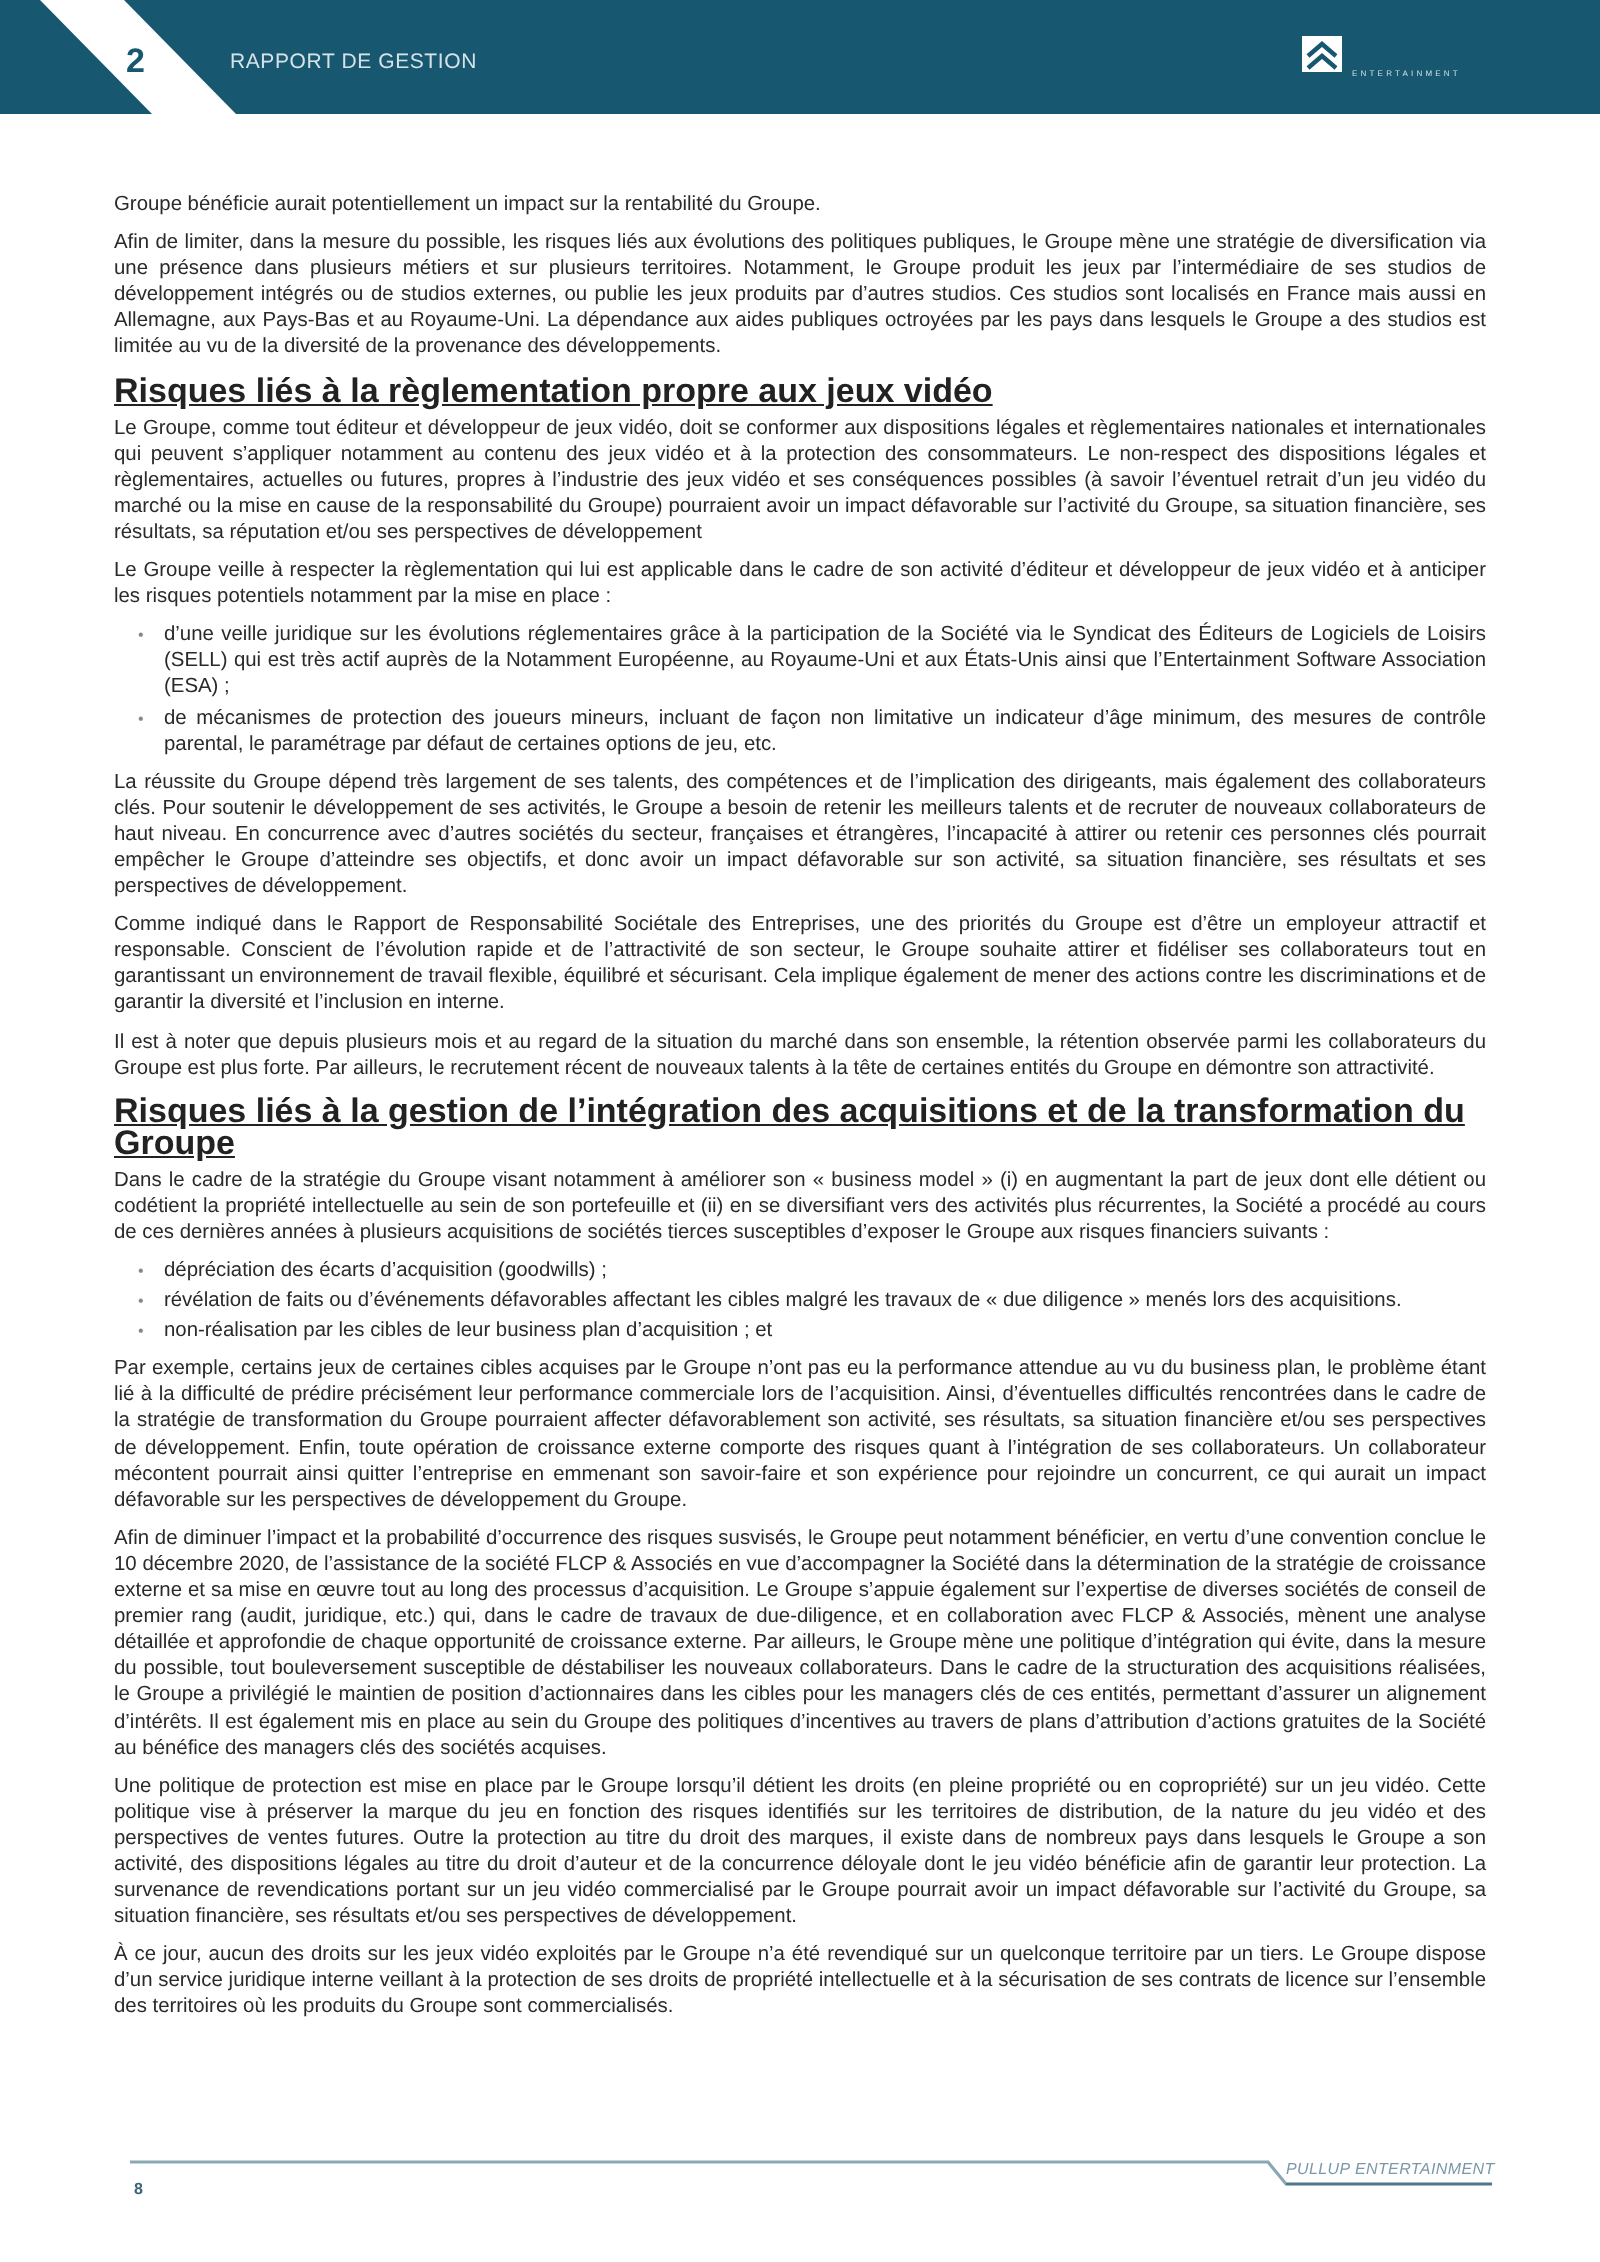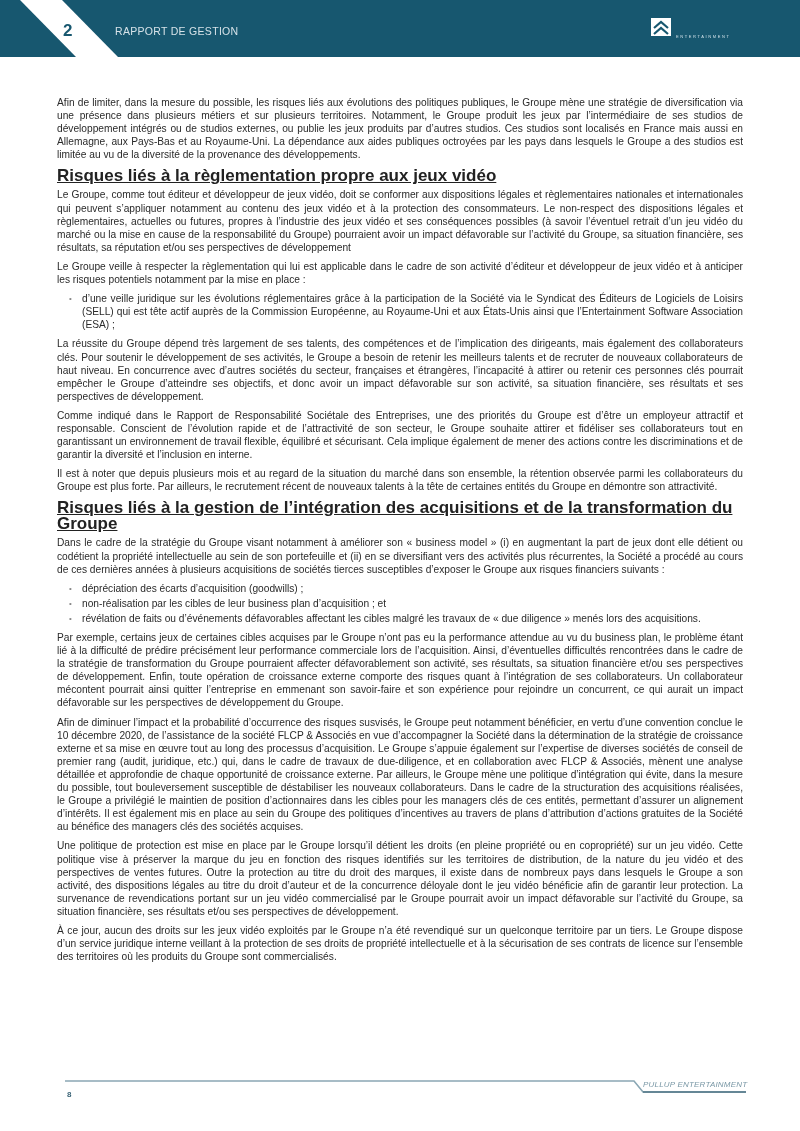--- a/index.html
+++ b/index.html
@@ -43,39 +43,41 @@
       <rect x="0" y="0" width="20" height="18" fill="#ffffff"></rect>
       <polyline points="3,10 10,4 17,10" fill="none" stroke="#17576f" stroke-width="2.2"></polyline>
       <polyline points="3,16 10,10 17,16" fill="none" stroke="#17576f" stroke-width="2.2"></polyline>
     </svg>
     <span class="wordmark">PULLUP</span>
     <span class="tagline">ENTERTAINMENT</span>
   </div>
 </div>
 
 <div class="content">
+  <p>Groupe bénéficie aurait potentiellement un impact sur la rentabilité du Groupe.</p>
   <p>Afin de limiter, dans la mesure du possible, les risques liés aux évolutions des politiques publiques, le Groupe mène une stratégie de diversification via une présence dans plusieurs métiers et sur plusieurs territoires. Notamment, le Groupe produit les jeux par l’intermédiaire de ses studios de développement intégrés ou de studios externes, ou publie les jeux produits par d’autres studios. Ces studios sont localisés en France mais aussi en Allemagne, aux Pays-Bas et au Royaume-Uni. La dépendance aux aides publiques octroyées par les pays dans lesquels le Groupe a des studios est limitée au vu de la diversité de la provenance des développements.</p>
 
   <h2>Risques liés à la règlementation propre aux jeux vidéo</h2>
   <p>Le Groupe, comme tout éditeur et développeur de jeux vidéo, doit se conformer aux dispositions légales et règlementaires nationales et internationales qui peuvent s’appliquer notamment au contenu des jeux vidéo et à la protection des consommateurs. Le non-respect des dispositions légales et règlementaires, actuelles ou futures, propres à l’industrie des jeux vidéo et ses conséquences possibles (à savoir l’éventuel retrait d’un jeu vidéo du marché ou la mise en cause de la responsabilité du Groupe) pourraient avoir un impact défavorable sur l’activité du Groupe, sa situation financière, ses résultats, sa réputation et/ou ses perspectives de développement</p>
   <p>Le Groupe veille à respecter la règlementation qui lui est applicable dans le cadre de son activité d’éditeur et développeur de jeux vidéo et à anticiper les risques potentiels notamment par la mise en place :</p>
   <ul>
-    <li>d’une veille juridique sur les évolutions réglementaires grâce à la participation de la Société via le Syndicat des Éditeurs de Logiciels de Loisirs (SELL) qui est tête actif auprès de la Commission Européenne, au Royaume-Uni et aux États-Unis ainsi que l’Entertainment Software Association (ESA) ;</li>
+    <li>d’une veille juridique sur les évolutions réglementaires grâce à la participation de la Société via le Syndicat des Éditeurs de Logiciels de Loisirs (SELL) qui est très actif auprès de la Notamment Européenne, au Royaume-Uni et aux États-Unis ainsi que l’Entertainment Software Association (ESA) ;</li>
+    <li>de mécanismes de protection des joueurs mineurs, incluant de façon non limitative un indicateur d’âge minimum, des mesures de contrôle parental, le paramétrage par défaut de certaines options de jeu, etc.</li>
   </ul>
 
   <p>La réussite du Groupe dépend très largement de ses talents, des compétences et de l’implication des dirigeants, mais également des collaborateurs clés. Pour soutenir le développement de ses activités, le Groupe a besoin de retenir les meilleurs talents et de recruter de nouveaux collaborateurs de haut niveau. En concurrence avec d’autres sociétés du secteur, françaises et étrangères, l’incapacité à attirer ou retenir ces personnes clés pourrait empêcher le Groupe d’atteindre ses objectifs, et donc avoir un impact défavorable sur son activité, sa situation financière, ses résultats et ses perspectives de développement.</p>
   <p>Comme indiqué dans le Rapport de Responsabilité Sociétale des Entreprises, une des priorités du Groupe est d’être un employeur attractif et responsable. Conscient de l’évolution rapide et de l’attractivité de son secteur, le Groupe souhaite attirer et fidéliser ses collaborateurs tout en garantissant un environnement de travail flexible, équilibré et sécurisant. Cela implique également de mener des actions contre les discriminations et de garantir la diversité et l’inclusion en interne.</p>
   <p>Il est à noter que depuis plusieurs mois et au regard de la situation du marché dans son ensemble, la rétention observée parmi les collaborateurs du Groupe est plus forte. Par ailleurs, le recrutement récent de nouveaux talents à la tête de certaines entités du Groupe en démontre son attractivité.</p>
 
   <h2>Risques liés à la gestion de l’intégration des acquisitions et de la transformation du Groupe</h2>
   <p>Dans le cadre de la stratégie du Groupe visant notamment à améliorer son « business model » (i) en augmentant la part de jeux dont elle détient ou codétient la propriété intellectuelle au sein de son portefeuille et (ii) en se diversifiant vers des activités plus récurrentes, la Société a procédé au cours de ces dernières années à plusieurs acquisitions de sociétés tierces susceptibles d’exposer le Groupe aux risques financiers suivants :</p>
   <ul>
     <li>dépréciation des écarts d’acquisition (goodwills) ;</li>
+    <li>révélation de faits ou d’événements défavorables affectant les cibles malgré les travaux de « due diligence » menés lors des acquisitions.</li>
     <li>non-réalisation par les cibles de leur business plan d’acquisition ; et</li>
-    <li>révélation de faits ou d’événements défavorables affectant les cibles malgré les travaux de « due diligence » menés lors des acquisitions.</li>
   </ul>
   <p>Par exemple, certains jeux de certaines cibles acquises par le Groupe n’ont pas eu la performance attendue au vu du business plan, le problème étant lié à la difficulté de prédire précisément leur performance commerciale lors de l’acquisition. Ainsi, d’éventuelles difficultés rencontrées dans le cadre de la stratégie de transformation du Groupe pourraient affecter défavorablement son activité, ses résultats, sa situation financière et/ou ses perspectives de développement. Enfin, toute opération de croissance externe comporte des risques quant à l’intégration de ses collaborateurs. Un collaborateur mécontent pourrait ainsi quitter l’entreprise en emmenant son savoir-faire et son expérience pour rejoindre un concurrent, ce qui aurait un impact défavorable sur les perspectives de développement du Groupe.</p>
   <p>Afin de diminuer l’impact et la probabilité d’occurrence des risques susvisés, le Groupe peut notamment bénéficier, en vertu d’une convention conclue le 10 décembre 2020, de l’assistance de la société FLCP &amp; Associés en vue d’accompagner la Société dans la détermination de la stratégie de croissance externe et sa mise en œuvre tout au long des processus d’acquisition. Le Groupe s’appuie également sur l’expertise de diverses sociétés de conseil de premier rang (audit, juridique, etc.) qui, dans le cadre de travaux de due-diligence, et en collaboration avec FLCP &amp; Associés, mènent une analyse détaillée et approfondie de chaque opportunité de croissance externe. Par ailleurs, le Groupe mène une politique d’intégration qui évite, dans la mesure du possible, tout bouleversement susceptible de déstabiliser les nouveaux collaborateurs. Dans le cadre de la structuration des acquisitions réalisées, le Groupe a privilégié le maintien de position d’actionnaires dans les cibles pour les managers clés de ces entités, permettant d’assurer un alignement d’intérêts. Il est également mis en place au sein du Groupe des politiques d’incentives au travers de plans d’attribution d’actions gratuites de la Société au bénéfice des managers clés des sociétés acquises.</p>
 
   <p>Une politique de protection est mise en place par le Groupe lorsqu’il détient les droits (en pleine propriété ou en copropriété) sur un jeu vidéo. Cette politique vise à préserver la marque du jeu en fonction des risques identifiés sur les territoires de distribution, de la nature du jeu vidéo et des perspectives de ventes futures. Outre la protection au titre du droit des marques, il existe dans de nombreux pays dans lesquels le Groupe a son activité, des dispositions légales au titre du droit d’auteur et de la concurrence déloyale dont le jeu vidéo bénéficie afin de garantir leur protection. La survenance de revendications portant sur un jeu vidéo commercialisé par le Groupe pourrait avoir un impact défavorable sur l’activité du Groupe, sa situation financière, ses résultats et/ou ses perspectives de développement.</p>
   <p>À ce jour, aucun des droits sur les jeux vidéo exploités par le Groupe n’a été revendiqué sur un quelconque territoire par un tiers. Le Groupe dispose d’un service juridique interne veillant à la protection de ses droits de propriété intellectuelle et à la sécurisation de ses contrats de licence sur l’ensemble des territoires où les produits du Groupe sont commercialisés.</p>
 </div>
 
 <div class="footer">
   <svg width="800" height="40" viewBox="0 0 800 40">

